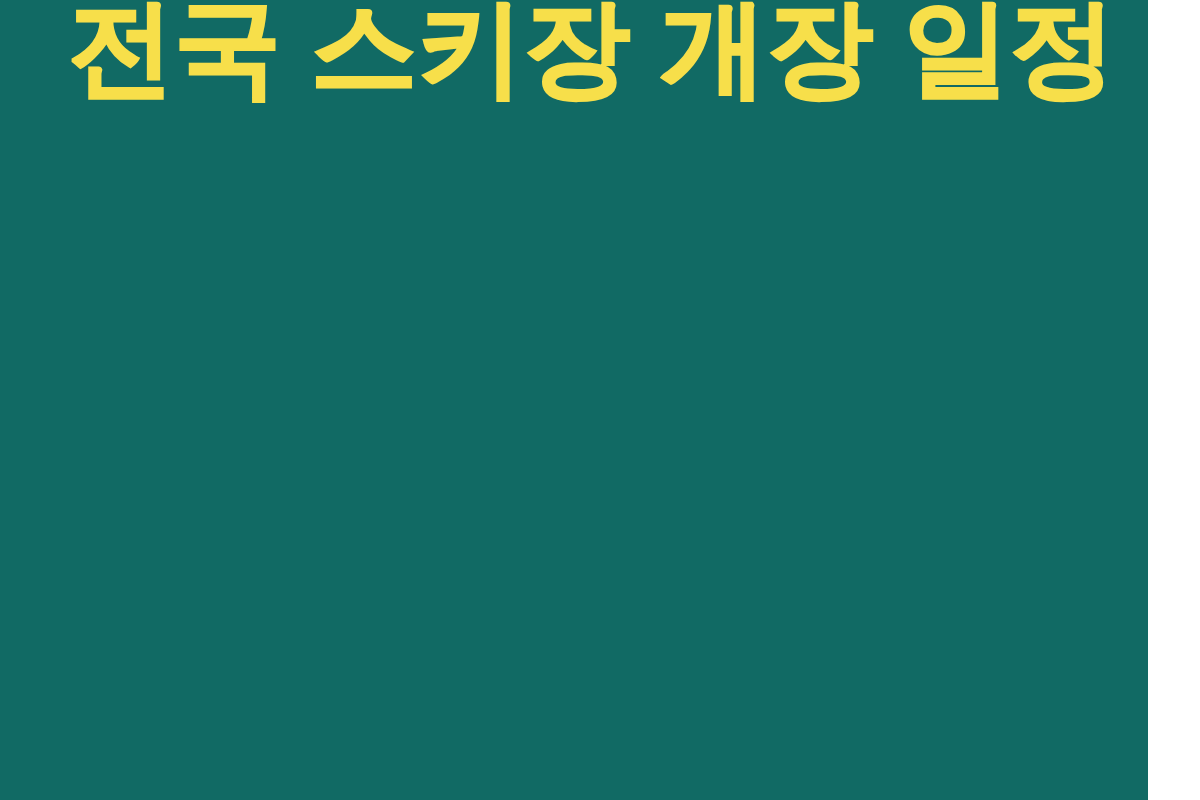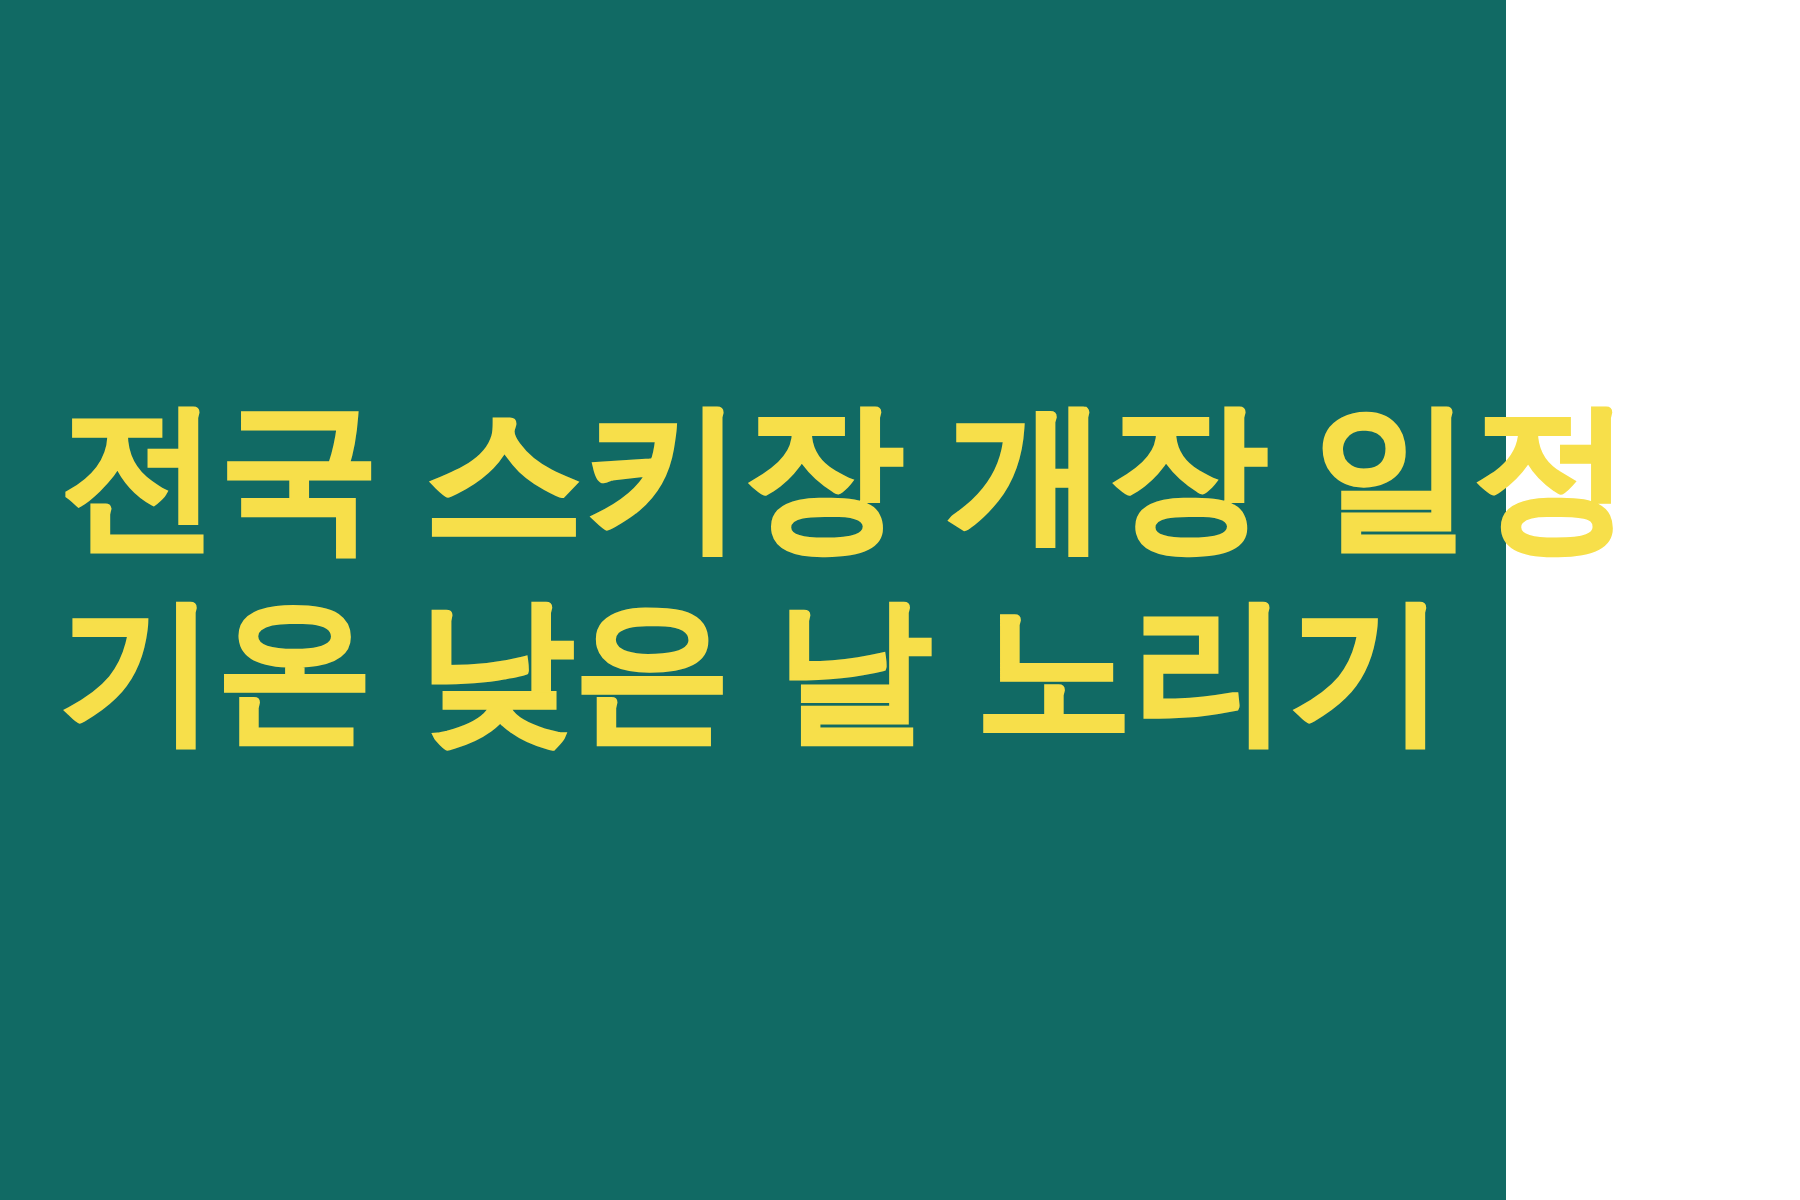--- a/index.html
+++ b/index.html
@@ -10,29 +10,30 @@
 
   body {
     width: 1200px;
     height: 800px;
     overflow: hidden;
     font-family: "Liberation Sans", "DejaVu Sans", sans-serif;
   }
 
   #banner {
     position: relative;
-    width: 1004px;
+    width: 1148px;
     height: 800px;
     box-sizing: border-box;
     display: flex;
     flex-direction: column;
     align-items: center;
-    justify-content: center;
+    justify-content: flex-start;
     background: #116a64;
     user-select: none;
+    padding-left: 28px;
   }
 
   
   #headline-block {
     position: relative;
     top: -18px;
     width: 100%;
     text-align: center;
     padding: 0 40px;
     box-sizing: border-box;
@@ -64,17 +65,16 @@
 </style>
 </head>
 <body>
 
 <div id="banner" style="background: rgb(17, 106, 100);">
 
   <div id="headline-block">
 
     <span class="headline-line line-1" style="color: rgb(247, 223, 74); -webkit-text-stroke: 2.5px rgb(247, 223, 74);">전국 스키장 개장 일정</span>
 
-    <span class="headline-line line-2" style="color: rgb(247, 223, 74); -webkit-text-stroke: 2.5px rgb(247, 223, 74);">기온 낮은 날 노리기</span>
 
   </div>
 
 </div>
 
 </body></html>

